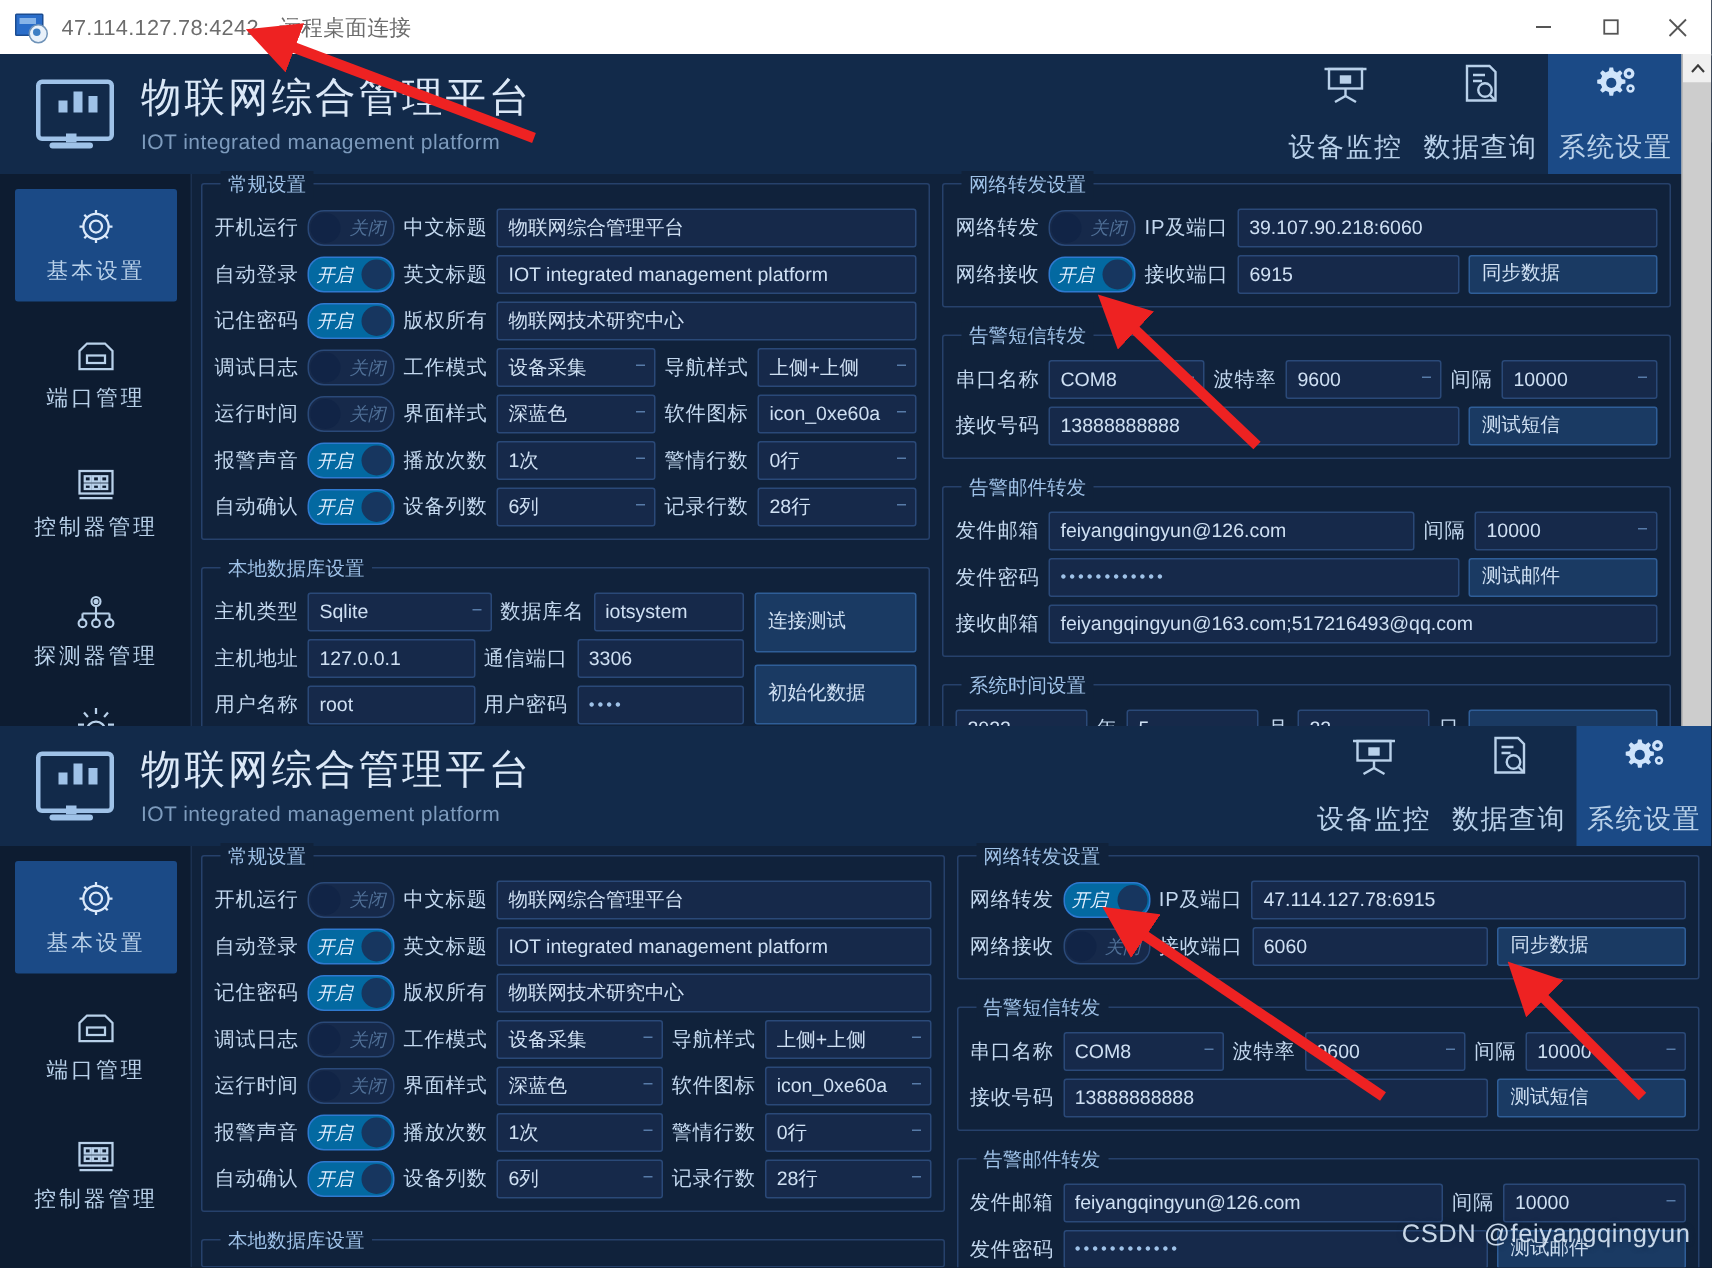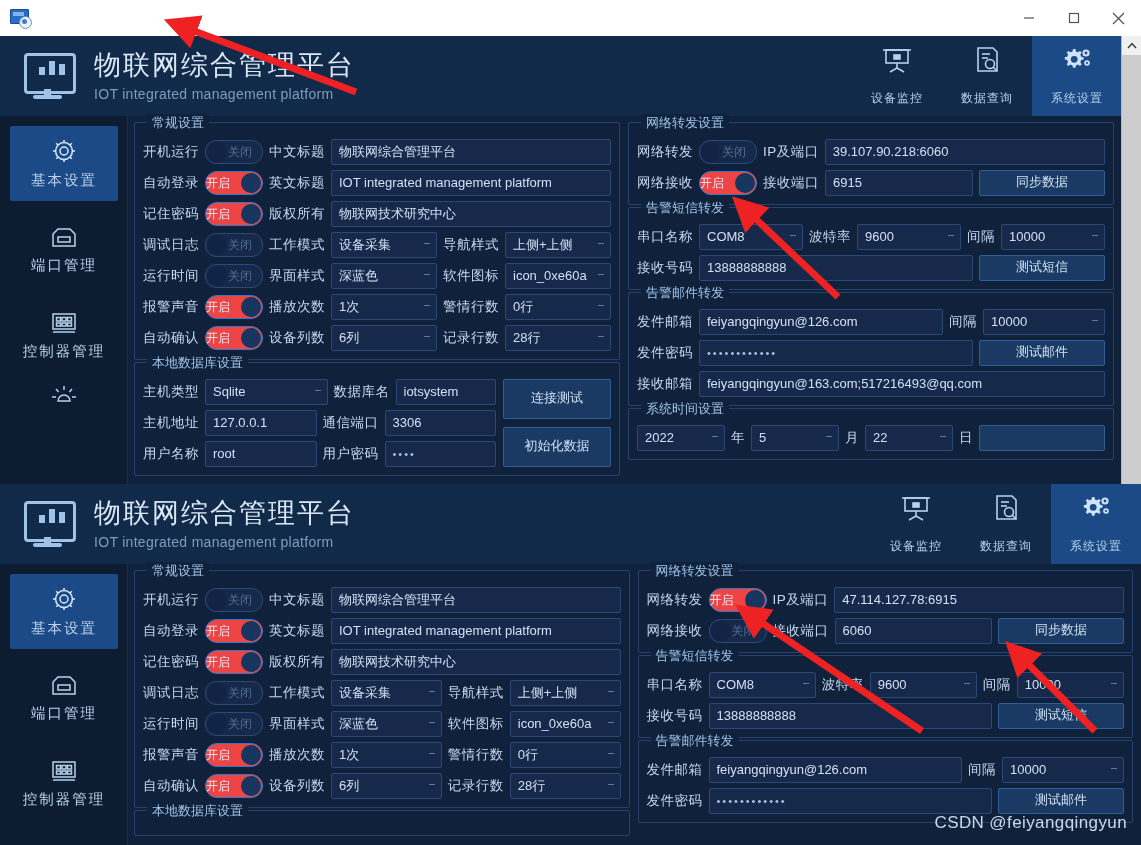--- a/index.html
+++ b/index.html
@@ -38,53 +38,53 @@
   .logo .b2{left:22px;width:6px;height:14px;}
   .logo .b3{left:32px;width:6px;height:11px;}
   .logo .neck{position:absolute;left:22px;top:37px;width:7px;height:6px;background:#9fc2e8;}
   .logo .base{position:absolute;left:11px;top:43px;width:29px;height:4px;background:#9fc2e8;border-radius:2px;}
   .titles{display:flex;flex-direction:column;justify-content:center;}
   .t-cn{font-size:27px;color:#dbe8f7;letter-spacing:2px;line-height:1.12;}
   .t-en{font-size:14px;color:#7d9bbd;letter-spacing:.3px;margin-top:5px;}
   .navtabs{margin-left:auto;display:flex;height:80px;}
   .ntab{width:90px;height:80px;display:flex;flex-direction:column;align-items:center;justify-content:center;color:#b9d1ea;}
   .ntab.active{background:#1b4a86;}
-  .ntab .nlabel{font-size:12px;letter-spacing:1px;margin-top:16px;white-space:nowrap;}
+  .ntab .nlabel{font-size:18px;letter-spacing:1px;margin-top:16px;white-space:nowrap;}
   .ntab svg{display:block;}
   
   .body-row{display:flex;height:calc(100% - 80px);}
   .side{width:128px;background:#0d1c31;flex:none;padding-top:10px;position:relative;}
   .side:after{content:"";position:absolute;right:0;top:0;bottom:0;width:1px;background:#1b3050;}
   .sitem{height:75px;margin:0 10px 11px 10px;display:flex;flex-direction:column;align-items:center;justify-content:center;color:#b9d1ea;border-radius:2px;}
   .sitem.active{background:#1b4a86;justify-content:center;}
   .sitem .slabel{font-size:14.5px;letter-spacing:2px;margin-top:6px;white-space:nowrap;}
   .sitem svg{display:block;}
   .content{flex:1;padding:6px 8px 0 6px;display:flex;gap:8px;}
-  .col{flex:1;display:flex;flex-direction:column;gap:2px;min-width:0;}
+  .col{flex:1;display:flex;flex-direction:column;gap:18px;min-width:0;}
   
   .gbox{border:1px solid #26416b;border-radius:2px;padding:16px 8px 8px 8px;position:relative;}
   .gtitle{position:absolute;left:12px;top:-9px;background:#10223b;padding:0 5px;font-size:13px;color:#9fc2e8;white-space:nowrap;}
   .row{display:flex;align-items:center;gap:6px;margin-bottom:5px;}
   .row:last-child{margin-bottom:0;}
   .lbl{font-size:13.5px;color:#c3d8ef;white-space:nowrap;flex:none;letter-spacing:.5px;}
   .fld{background:#16294a;border:1px solid #2a4978;border-radius:2px;height:24px;line-height:24px;
        font-size:13px;color:#cfe0f3;padding:0 7px;min-width:0;flex:1;white-space:nowrap;overflow:hidden;}
   .sel{position:relative;background:#16294a;border:1px solid #2a4978;border-radius:2px;height:24px;line-height:24px;
        font-size:13px;color:#cfe0f3;padding:0 29px 0 7px;min-width:0;flex:1;white-space:nowrap;overflow:hidden;}
   .sel:after{content:"";position:absolute;right:6px;top:10px;width:6px;height:1px;background:#577ba8;}
   .btn{background:#1a3a63;border:1px solid #2f5e98;border-radius:2px;height:24px;line-height:22px;
-       font-size:13px;color:#cfe0f3;text-align:center;padding:0 8px;white-space:nowrap;flex:none;}
+       font-size:13px;color:#cfe0f3;text-align:left;padding:0 8px;white-space:nowrap;flex:none;}
   .btn.big{height:38px;line-height:36px;}
   
   .tgl{width:56px;height:22px;border-radius:11px;position:relative;flex:none;background:#16294a;border:1px solid #2a4978;}
   .tgl .knob{position:absolute;top:1px;width:20px;height:20px;border-radius:50%;background:#112446;}
-  .tgl .ttxt{position:absolute;top:0;height:22px;line-height:22px;font-size:12px;width:34px;}
+  .tgl .ttxt{position:absolute;top:0;height:22px;line-height:22px;font-size:12px;width:34px;text-align:center;font-style:italic;}
   .tgl.off .knob{left:1px;}
   .tgl.off .ttxt{right:0;color:#4f6f96;}
-  .tgl.on{background:#ef4444;border-color:#2f79cf;border-radius:12px;}
+  .tgl.on{background:#0369a1;border-color:#2f79cf;}
   .tgl.on .knob{right:1px;background:#17365f;}
   .tgl.on .ttxt{left:0;color:#e4f0ff;}
   .pw{letter-spacing:2px;font-size:11px;color:#9fc2e8;}
   .dbgrid{display:flex;gap:7px;}
   .dbleft{flex:1;min-width:0;}
   .dbright{width:108px;flex:none;display:flex;flex-direction:column;gap:8px;}
   
   .vscroll{position:absolute;right:0;top:0;width:19px;height:100%;background:#cdcdcd;border-left:1px solid #b7b7b7;}
   .vs-up{height:19px;background:#f0f0f0;display:flex;align-items:center;justify-content:center;}
   .vs-thumb{position:absolute;left:0;top:19px;width:19px;height:40px;background:#cdcdcd;}
@@ -94,20 +94,21 @@
       text-shadow:0 0 4px rgba(20,40,70,.9);}
 </style>
 </head>
 <body>
 
 <div class="rdp-bar">
   <div class="rdp-icon">
     <div class="mon"></div>
       <div class="plug"></div>
   </div>
+  <div class="rdp-title">47.114.127.78:4242 - 远程桌面连接</div>
   <div class="rdp-ctrls">
     <div class="rdp-btn">
       <svg width="12" height="12" viewBox="0 0 12 12">
           <line x1="1" y1="6" x2="11" y2="6" stroke="#555" stroke-width="1.2"></line>
         </svg>
     </div>
     <div class="rdp-btn">
       <svg width="12" height="12" viewBox="0 0 12 12">
           <rect x="1.5" y="1.5" width="9" height="9" fill="none" stroke="#555" stroke-width="1.2"></rect>
         </svg>
@@ -195,20 +196,35 @@
           <rect x="4" y="4" width="22" height="15"></rect>
           <rect x="7.5" y="7.5" width="4" height="3.5"></rect>
               <rect x="13" y="7.5" width="4" height="3.5"></rect>
               <rect x="18.5" y="7.5" width="4" height="3.5"></rect>
           <rect x="7.5" y="13" width="4" height="3"></rect>
               <rect x="13" y="13" width="4" height="3"></rect>
               <rect x="18.5" y="13" width="4" height="3"></rect>
           <line x1="4" y1="22" x2="26" y2="22"></line>
         </svg>
         <span class="slabel">控制器管理</span>
+      </div>
+      <div class="sitem">
+        <svg width="30" height="26" viewBox="0 0 30 26" fill="none" stroke="#b9d1ea" stroke-width="1.4">
+          <circle cx="15" cy="5" r="3"></circle>
+              <circle cx="15" cy="5" r="1" fill="#b9d1ea"></circle>
+          <line x1="15" y1="8" x2="15" y2="13"></line>
+              <line x1="6" y1="13" x2="24" y2="13"></line>
+          <line x1="6" y1="13" x2="6" y2="17"></line>
+              <line x1="15" y1="13" x2="15" y2="17"></line>
+              <line x1="24" y1="13" x2="24" y2="17"></line>
+          <circle cx="6" cy="19.5" r="2.6"></circle>
+              <circle cx="15" cy="19.5" r="2.6"></circle>
+              <circle cx="24" cy="19.5" r="2.6"></circle>
+        </svg>
+        <span class="slabel">探测器管理</span>
       </div>
       <div class="sitem" style="height:30px;">
         <svg width="30" height="24" viewBox="0 0 30 24" fill="none" stroke="#b9d1ea" stroke-width="1.5">
           <path d="M15 2 v4 M7 5 l2.6 3 M23 5 l-2.6 3 M3 13 h4 M27 13 h-4"></path>
           <path d="M9 17 a6 6 0 0 1 12 0 Z"></path>
         </svg>
         <span class="slabel"></span>
       </div>
     </div>
 

